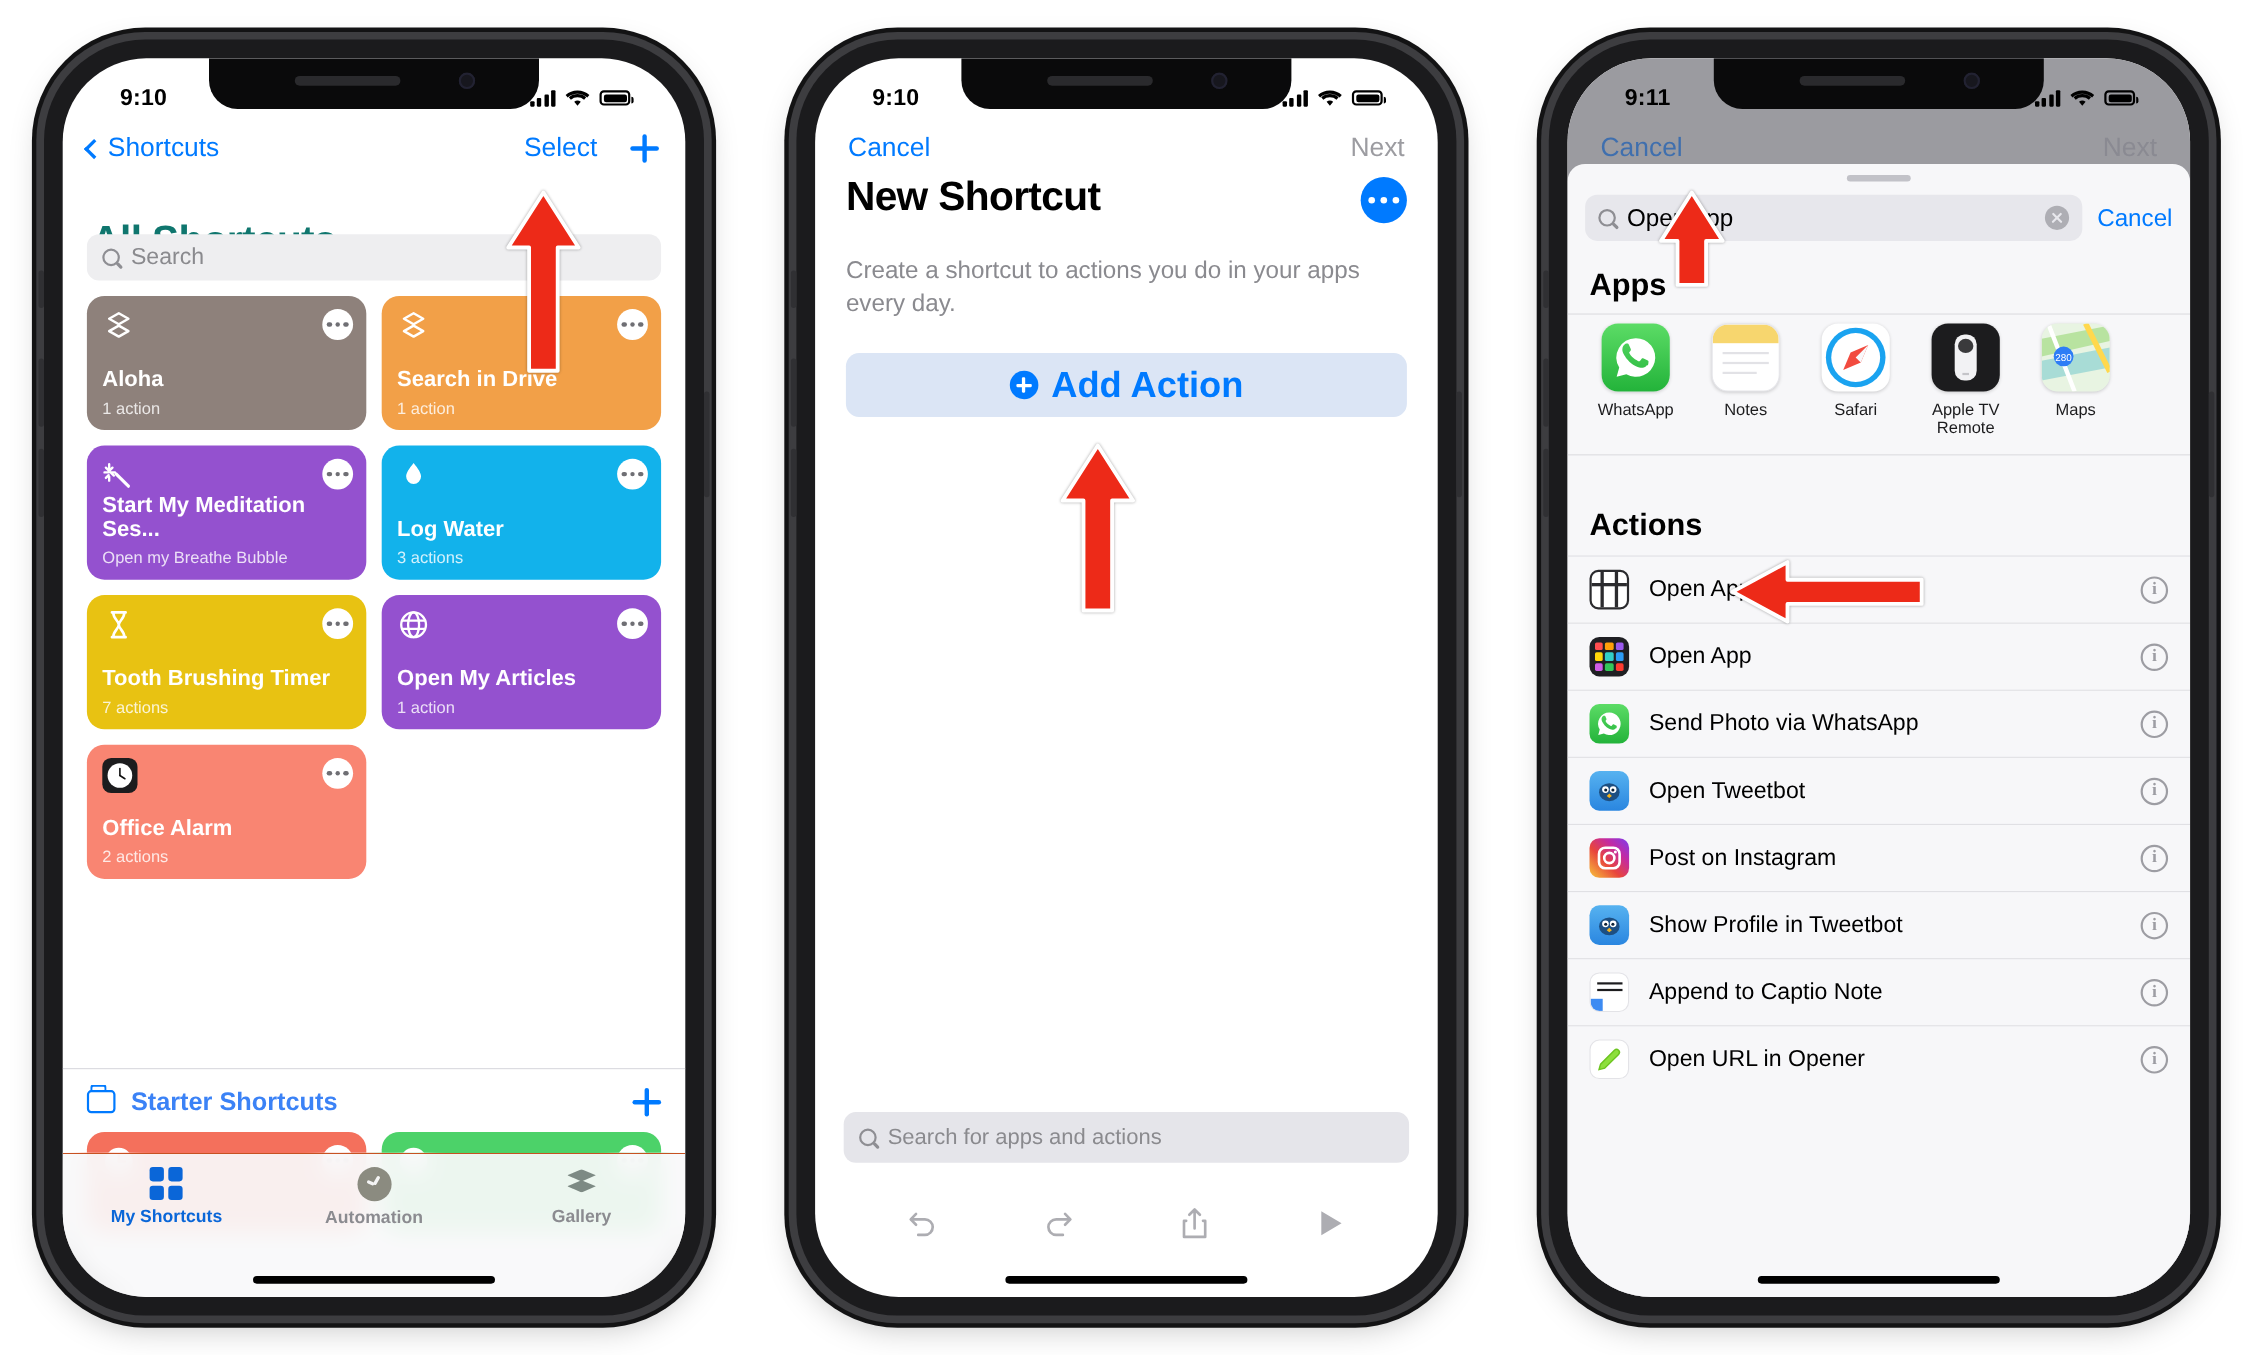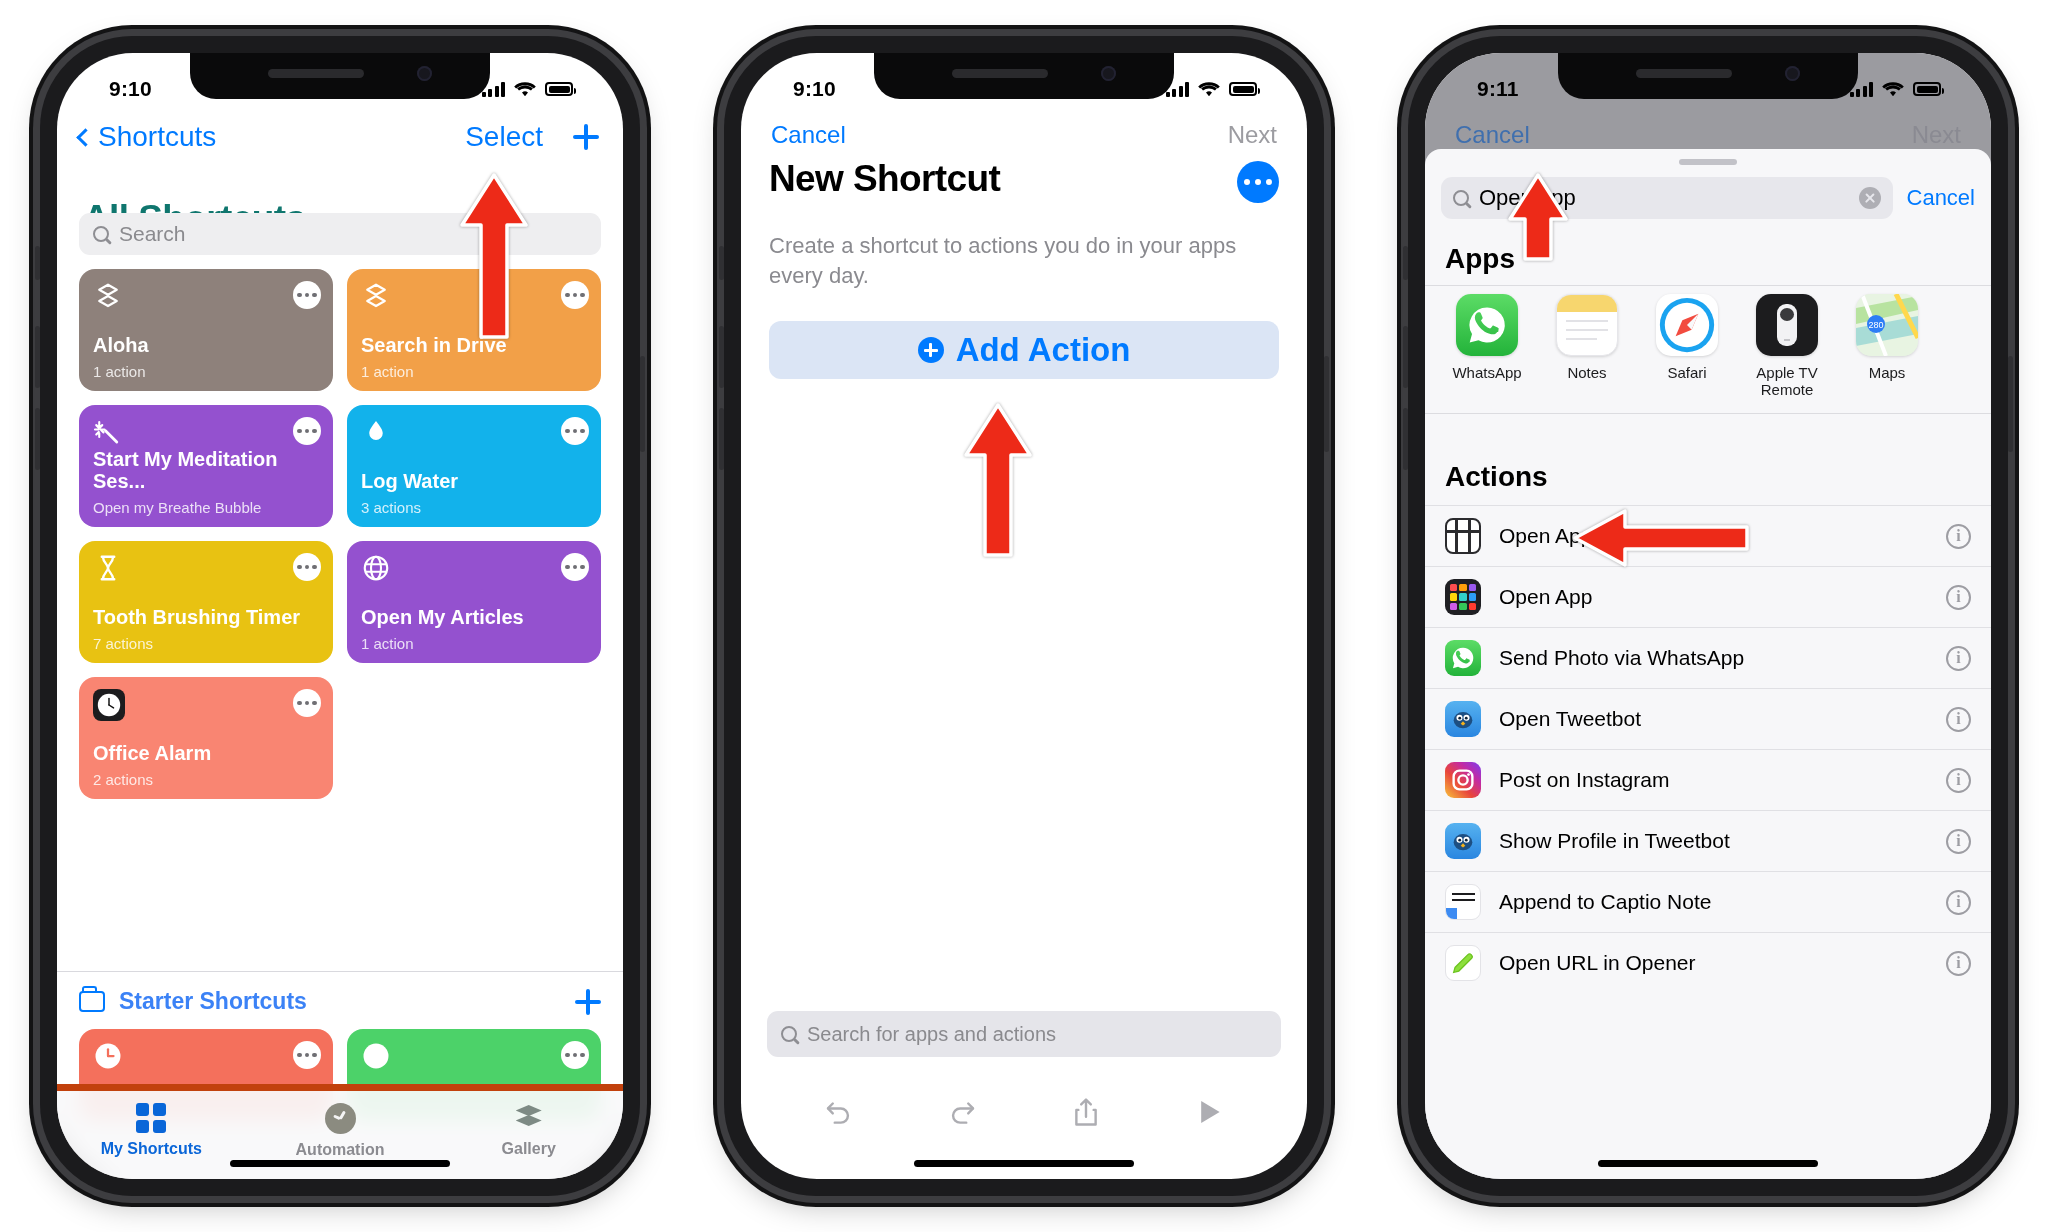--- a/index.html
+++ b/index.html
@@ -60,21 +60,21 @@
   .batt { width: 28px; height: 14px; border: 2px solid #000; border-radius: 4px; position: relative; }
   .batt::after { content:""; position:absolute; right:-5px; top:4px; width:2.5px; height:6px; background:#000; border-radius:0 2px 2px 0;}
   .batt i { position: absolute; inset: 1.5px; background: #000; border-radius: 2px; }
 
   
   .home-ind { position: absolute; bottom: 12px; left: 50%; transform: translateX(-50%); width: 220px; height: 7px; border-radius: 5px; background: #000; z-index: 50; }
   .blue { color: #007aff; }
   .gray-t { color: #9c9ca1; }
 
   
-  .p1-nav { position: absolute; top: 68px; left: 0; right: 0; display:flex; align-items:center; justify-content:space-between; padding: 0 24px 0 22px; font-size: 28px; }
+  .p1-nav { position: absolute; top: 68px; left: 0; right: 0; display:flex; align-items:center; justify-content:space-between; padding: 0 24px 0 22px; font-size: 24px; }
   .p1-back { display:flex; align-items:center; gap:4px; color:#007aff; }
   .chev { width:13px; height:13px; border-left:3.5px solid #007aff; border-bottom:3.5px solid #007aff; transform: rotate(45deg); margin-right:2px; }
   .p1-navright { display:flex; align-items:center; gap:30px; }
   .plus-ic { position: relative; width: 26px; height: 26px; }
   .plus-ic::before,.plus-ic::after{content:"";position:absolute;background:#007aff;border-radius:2px;}
   .plus-ic::before{left:0;top:11px;width:26px;height:4px;}
   .plus-ic::after{top:0;left:11px;height:26px;width:4px;}
 
   .p1-title { position:absolute; top:105px; left:26px; font-size:37px; font-weight:bold; color:#0f766e; letter-spacing:-.6px;margin-top:40px; }
   .p1-search { position:absolute; top:160px; left:22px; right:22px; height:42px; background:#eeeef0; border-radius:11px; display:flex; align-items:center; gap:10px; padding:0 14px; }
@@ -92,21 +92,21 @@
 
   .p1-folder { position:absolute; left:22px; right:22px; top:935px; display:flex; align-items:center; justify-content:space-between; }
   .p1-folder .fl { display:flex; align-items:center; gap:14px; }
   .fol-ic { width:26px;height:21px;border:2.6px solid #007aff;border-radius:4px;position:relative;}
   .fol-ic::before{content:"";position:absolute;top:-7px;left:1px;width:11px;height:5px;border:2.6px solid #007aff;border-bottom:none;border-radius:3px 3px 0 0;}
   .p1-folder .ftxt { font-size:23px; font-weight:bold; color:#3b82f6; }
   .p1-sep { position:absolute; left:0; right:0; top:918px; height:1px; background:#d9d9de; }
   .row2 { position:absolute; top:976px; left:22px; right:22px; display:grid; grid-template-columns:1fr 1fr; gap:14px; }
   .row2 .tile { height:92px; }
 
-  .tabbar { position:absolute; bottom:0; left:0; right:0; height:95px; background:rgba(249,249,250,.93); backdrop-filter: blur(10px); border-top:7px solid #c2410c; display:flex; z-index:30; }
+  .tabbar { position:absolute; bottom:0; left:0; right:0; height:131px; background:rgba(249,249,250,.93); backdrop-filter: blur(10px); border-top:1px solid #c2410c; display:flex; z-index:30; }
   .tab { flex:1; display:flex; flex-direction:column; align-items:center; justify-content:flex-start; padding-top:12px; gap:7px; }
   .tab .lbl { font-size:16px; font-weight:600; }
   .tab.active .lbl { color:#0a66d8; }
   .tab .lbl.off { color:#8b8b90; }
   .icon-grid { width:30px;height:30px;display:grid;grid-template-columns:1fr 1fr;grid-template-rows:1fr 1fr;gap:4px;}
   .icon-grid i { background:#0a66d8; border-radius:3px; display:block;}
   .icon-clock { width:31px;height:31px;border-radius:50%;background:#8b8b80;position:relative;}
   .icon-clock::before{content:"";position:absolute;left:50%;top:7px;width:2.6px;height:9px;background:#f4f4f4;transform-origin:bottom;transform:translateX(-50%) rotate(30deg);border-radius:2px;}
   .icon-clock::after{content:"";position:absolute;left:50%;top:9px;width:2.6px;height:7px;background:#f4f4f4;transform-origin:bottom;transform:translateX(-50%) rotate(-65deg);border-radius:2px;}
   .icon-layers { width:30px;height:30px;position:relative;}

